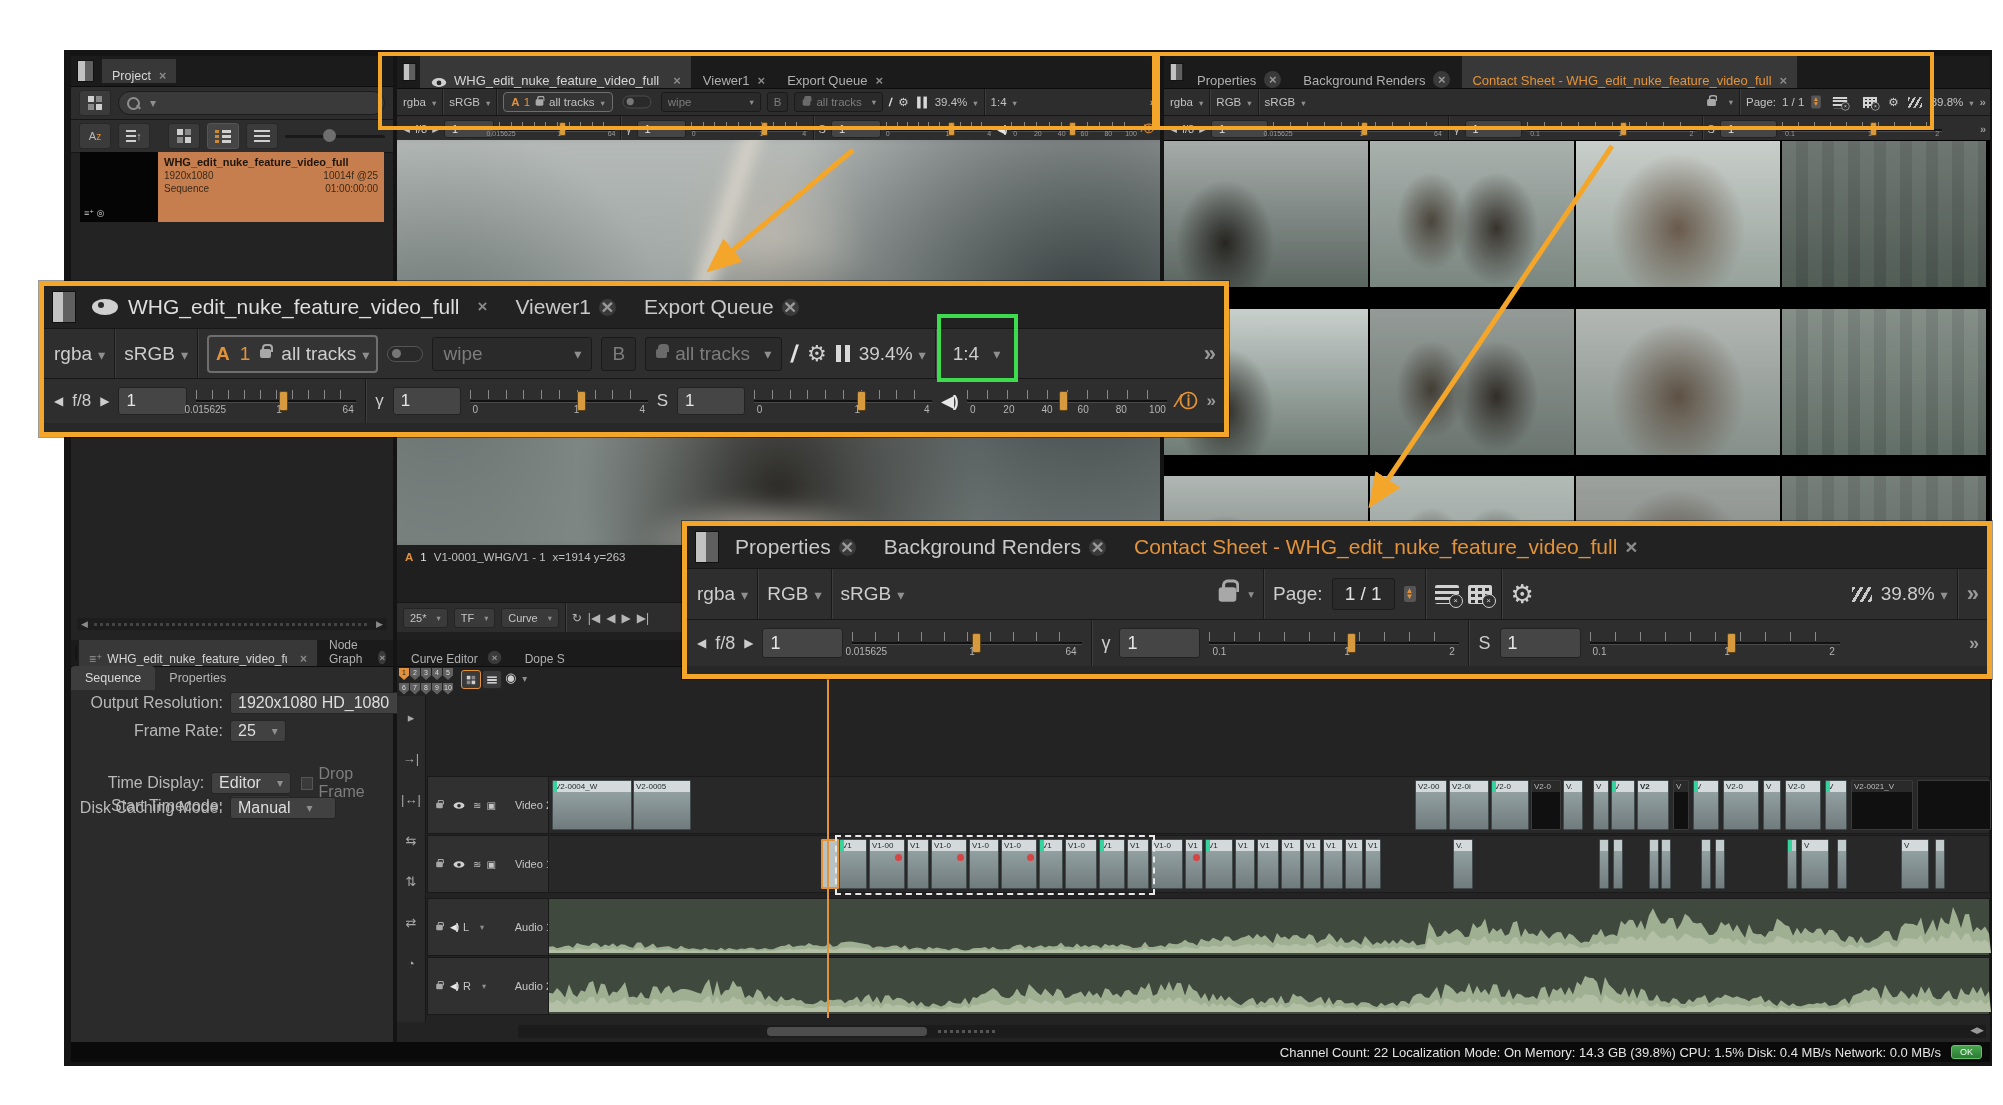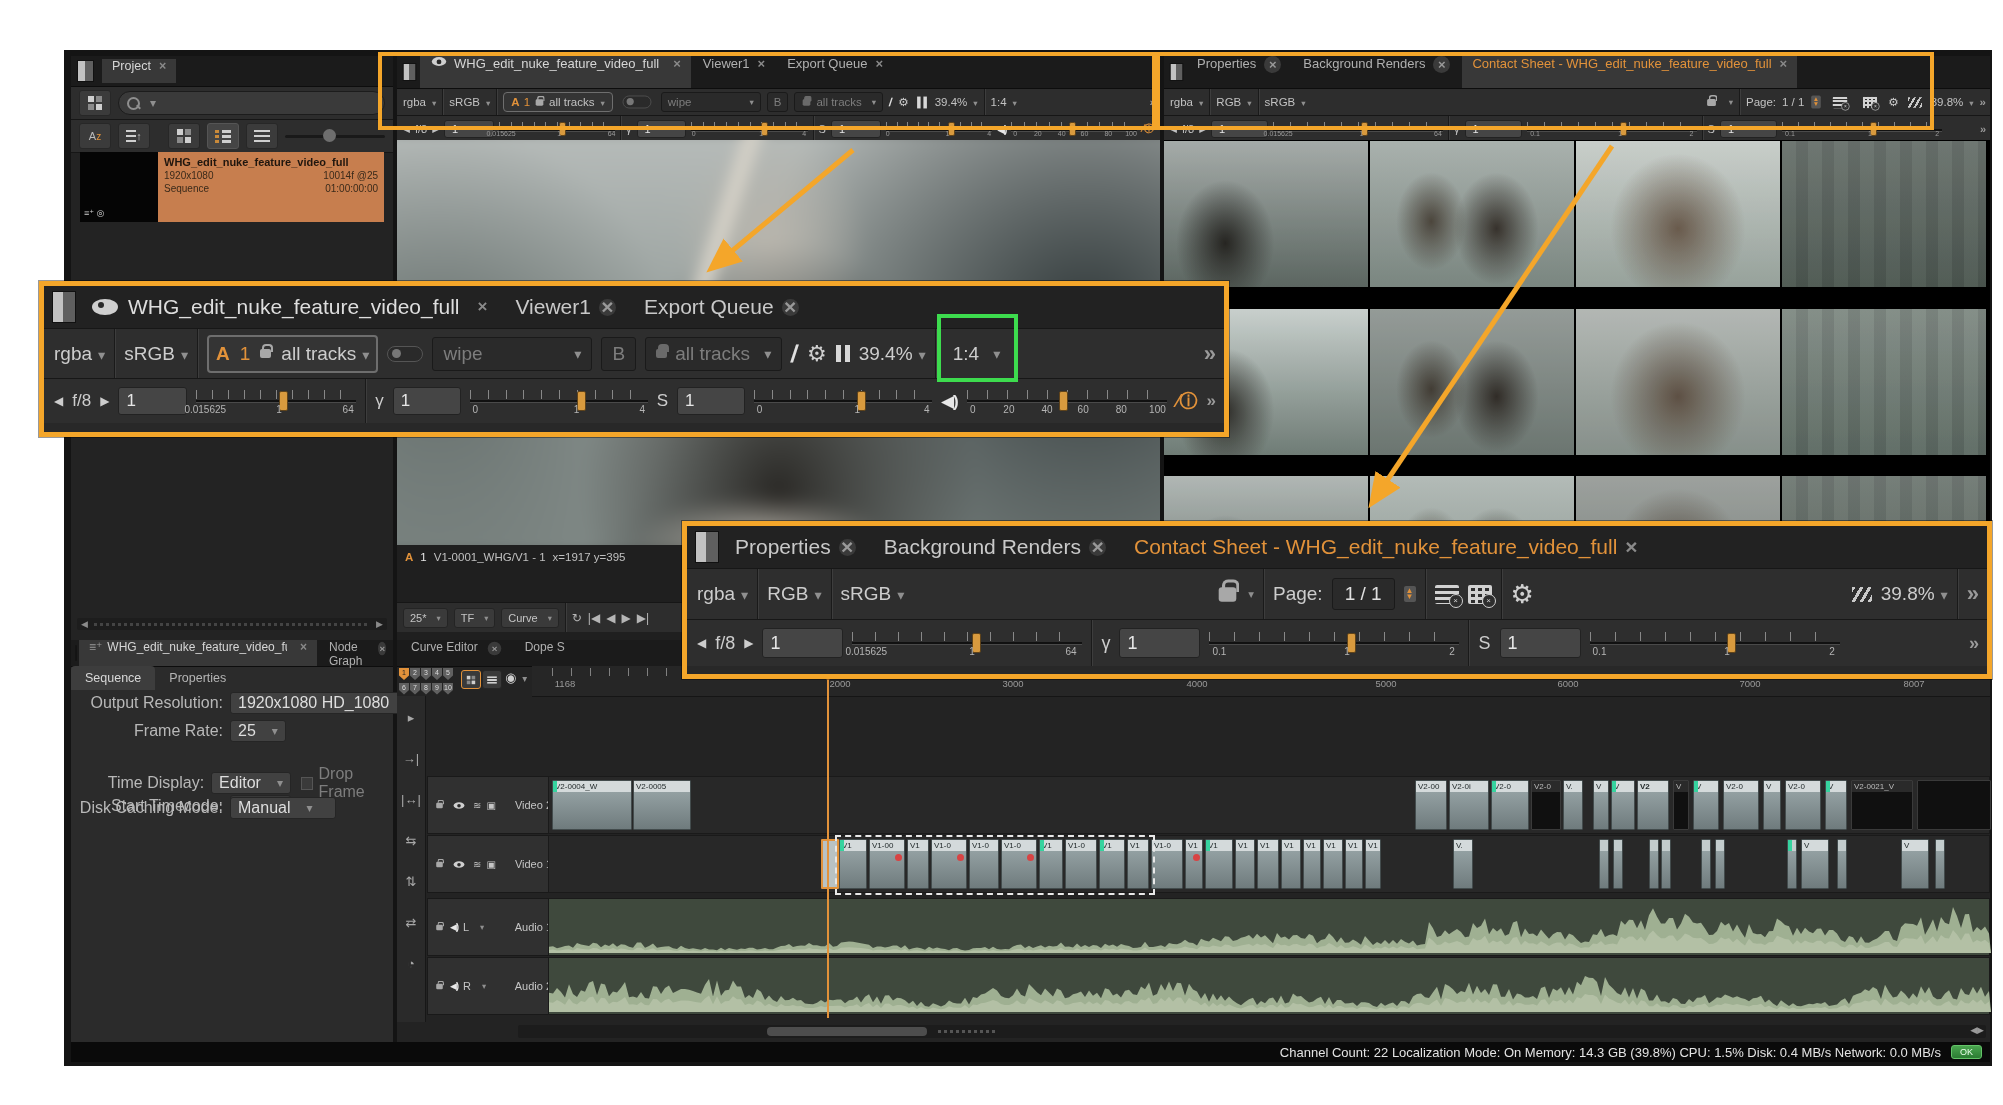--- a/index.html
+++ b/index.html
@@ -46,21 +46,21 @@
   .sheeticon.grid{background:
      repeating-linear-gradient(90deg,#d2d2d2 0 3px,transparent 3px 7px),
      repeating-linear-gradient(180deg,#d2d2d2 0 3px,transparent 3px 6px);}
   .sheeticon i{position:absolute;right:-4px;bottom:-4px;width:12px;height:12px;border-radius:50%;background:#2e2e2e;border:1px solid #d2d2d2;color:#d2d2d2;font-size:8px;font-style:normal;display:flex;align-items:center;justify-content:center;}
   .speedwarn{color:#e2923a;font-weight:bold;}
   .orange{color:#e2923a;}
   
   #appbg{left:64px;top:50px;width:1928px;height:1016px;background:#141414;}
   .panel{background:#222;}
   .tabrow{display:flex;align-items:center;background:#1b1b1b;border-bottom:1px solid #0d0d0d;}
-  .tab{display:flex;align-items:flex-start;padding:0 10px;height:100%;color:#b0b0b0;}
+  .tab{display:flex;align-items:flex-end;padding:0 10px;height:100%;color:#b0b0b0;}
   .tab.active{background:#383838;color:#d6d6d6;}
   .toolrow{display:flex;align-items:center;background:#2d2d2d;border-bottom:1px solid #161616;gap:7px;}
   
   #project{left:71px;top:56px;width:322px;height:586px;background:#232323;}
   #project .clip{position:absolute;left:9px;top:96px;width:304px;height:70px;background:#c77e4e;display:flex;}
   #project .clip .thumb{width:78px;height:100%;background:#050505;position:relative;flex:none;}
   #project .clip .meta{padding:4px 6px;flex:1;color:#20160e;font-size:11px;min-width:0;}
   #project .clip .line{display:flex;justify-content:space-between;color:#3a2a1a;font-size:10px;margin-top:2px;}
   .searchfield{flex:1;height:22px;background:#3a3a3a;border:1px solid #1c1c1c;border-radius:12px;display:flex;align-items:center;padding:0 8px;gap:4px;}
   .mag{width:9px;height:9px;border:2px solid #8f8f8f;border-radius:50%;position:relative;}
@@ -333,21 +333,21 @@
         </span>
     <span class="speedwarn" style="font-size:10px">⁄ⓘ</span>
   </div>
   <div class="abs video" style="left:0;top:84px;width:763px;height:405px;">
         <div class="scene"></div>
       </div>
   <div class="abs statusline" style="left:0;top:489px;width:763px;height:24px;">
     <b class="orange">A</b>
     <span style="color:#e6e6e6">1</span>
     <span>V1-0001_WHG/V1 - 1</span>
-    <span>x=1917 y=395</span>
+    <span>x=1914 y=263</span>
   </div>
   <div class="abs miniruler" style="left:0;top:516px;width:763px;height:30px;">
     <span style="position:absolute;left:10px;top:2px;">0</span>
     <span class="tk"></span>
         <span class="tk2"></span>
     <span class="mrmark" style="left:184px;top:8px;"></span>
   </div>
   <div class="abs transport" style="left:0;top:546px;width:763px;height:29px;">
     <span class="tbox">
           <span>25*</span>
@@ -543,33 +543,20 @@
         <span class="marker">9</span>
         <span class="marker">10</span>
       </div>
   <div class="abs btnbox" style="left:64px;top:30px;width:18px;height:17px;border-color:#e2923a;">
         <span class="icon-grid4" style="transform:scale(.6)"></span>
       </div>
   <div class="abs btnbox" style="left:85px;top:30px;width:18px;height:17px;">
         <span class="icon-lines" style="transform:scale(.6)"></span>
       </div>
   <div class="abs" style="left:108px;top:30px;color:#cfcfcf;font-size:13px;">◉<span class="dd">▾</span></div>
-  <div class="ruler">
-        <span class="tk"></span>
-        <div id="rlabels">
-          <span class="rlab" style="left: 33px;">1168</span>
-          <span class="rlab" style="left: 308px;">2000</span>
-          <span class="rlab" style="left: 481px;">3000</span>
-          <span class="rlab" style="left: 665px;">4000</span>
-          <span class="rlab" style="left: 854px;">5000</span>
-          <span class="rlab" style="left: 1036px;">6000</span>
-          <span class="rlab" style="left: 1218px;">7000</span>
-          <span class="rlab" style="left: 1382px;">8007</span>
-        </div>
-      </div>
   <div class="toolstrip">
     <span>▸</span>
     <span>→|</span>
     <span>|↔|</span>
     <span>⇆</span>
     <span>⇅</span>
     <span>⇄</span>
     <span>◔</span>
   </div>
 

